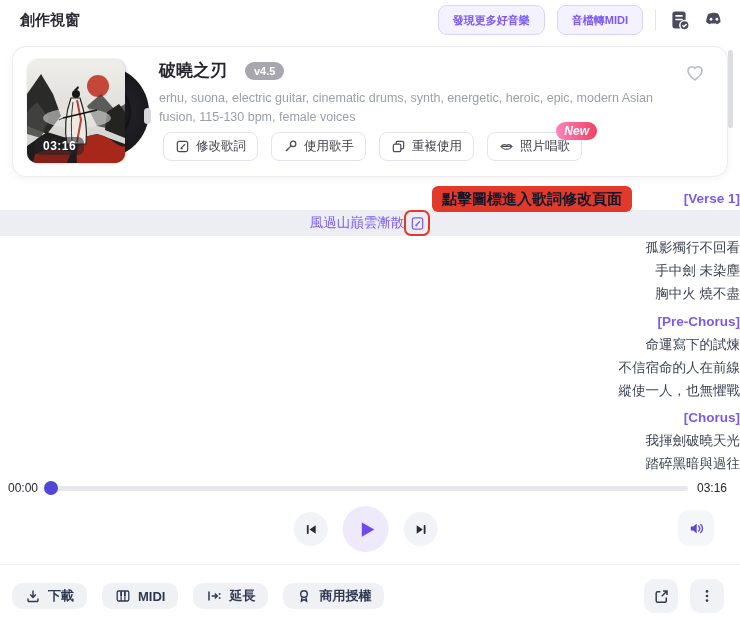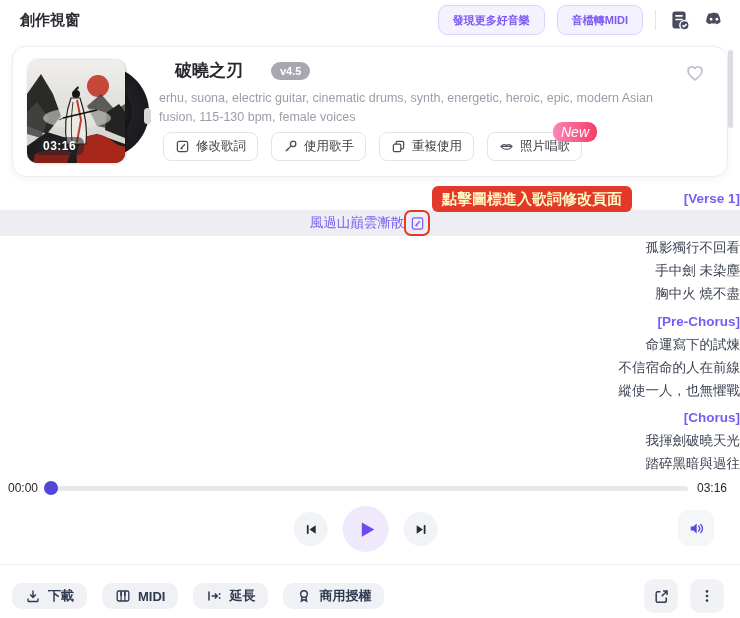--- a/index.html
+++ b/index.html
@@ -36,60 +36,60 @@
   }
   .vinyl-tab { position:absolute; right:-2px; top:42px; width:7px; height:16px; border-radius:4px; background:#d7d7dc; }
   .art {
     position:absolute; left:0; top:0; width:98px; height:103px; border-radius:10px; overflow:hidden;
     box-shadow:1px 0 3px rgba(0,0,0,.25); cursor:pointer;
   }
   .duration-badge {
     position:absolute; left:8px; bottom:9px; padding:2px 8px; border-radius:6px;
     background:rgba(35,35,40,.55); color:#fff; font-size:12px; font-weight:bold; letter-spacing:.5px;
   }
-  .song-head { position:absolute; left:162px; top:12px; display:flex; align-items:center; gap:28px; }
+  .song-head { position:absolute; left:146px; top:12px; display:flex; align-items:center; gap:18px; }
   .song-title { font-size:17px; font-weight:bold; color:#26262c; }
   .ver-badge { background:#a8a7b0; color:#fff; font-size:11px; font-weight:bold; padding:3px 9px; border-radius:10px; }
   .like-btn { position:absolute; right:22px; top:16px; color:#babdc7; cursor:pointer; }
   .song-desc {
     position:absolute; left:146px; top:42px; right:42px;
     font-size:12.5px; color:#9a9ea9; line-height:1.55;
   }
   .song-actions { position:absolute; left:150px; top:85px; display:flex; gap:13px; }
   .action-btn {
     position:relative; height:29px; padding:0 11px; border-radius:8px; background:#fff;
     border:1px solid #e3e4e9; display:flex; align-items:center; gap:6px;
     font-size:12.5px; color:#3a3a44; cursor:pointer; white-space:nowrap;
   }
   .action-btn .ic { color:#4a4a55; }
   .new-badge {
     position:absolute; right:-16px; top:-11px; padding:2px 8px; border-radius:9px;
     background:linear-gradient(90deg,#fb85bb,#f43f63); color:#fff;
-    font-size:14px; font-weight:normal; font-style:italic;
+    font-size:12px; font-weight:bold; font-style:italic;
   }
   .scroll-thumb { position:absolute; right:7px; top:50px; width:5px; height:78px; border-radius:3px; background:#dcdde2; cursor:pointer; }
 
   
   .lyrics { position:absolute; top:188px; left:0; right:0; text-align:right; font-size:13.5px; color:#3c4252; }
   .lyr-label { height:22px; line-height:22px; color:#7a5af5; font-weight:bold; }
   .lyr-line { height:23px; line-height:23px; }
   .gap-a { margin-top:6px; }
   .gap-b { margin-top:5px; }
   .hl-row {
     height:26px; background:#edeef3; display:flex; align-items:center; justify-content:center; 
   }
   .hl-text { color:#7a5af5; }
   .edit-badge {
     width:26px; height:26px; border:2px solid #e2392a; border-radius:7px;
     display:flex; align-items:center; justify-content:center; color:#7a5af5;
     background:#edeef3; cursor:pointer;
   }
   .annotation {
     position:absolute; left:432px; top:186px; height:26px; line-height:26px; padding:0 10px;
-    background:#e2392a; color:#fef9c3; font-size:15px; font-weight:bold; border-radius:6px; z-index:6;
+    background:#e2392a; color:#0f172a; font-size:15px; font-weight:bold; border-radius:6px; z-index:6;
     white-space:nowrap;
   }
 
   
   .progress-row { position:absolute; left:0; right:0; top:478px; height:20px;padding-left:12px; }
   .time { position:absolute; top:3px; font-size:12px; color:#26262c; }
   .time-cur { left:8px; } .time-tot { right:13px; }
   .track { position:absolute; left:50px; right:52px; top:8px; height:5px; border-radius:3px; background:#e8e8ec; cursor:pointer; }
   .thumb { position:absolute; left:44px; top:3px; width:14px; height:14px; border-radius:50%; background:#5146d8; cursor:pointer; }
 

